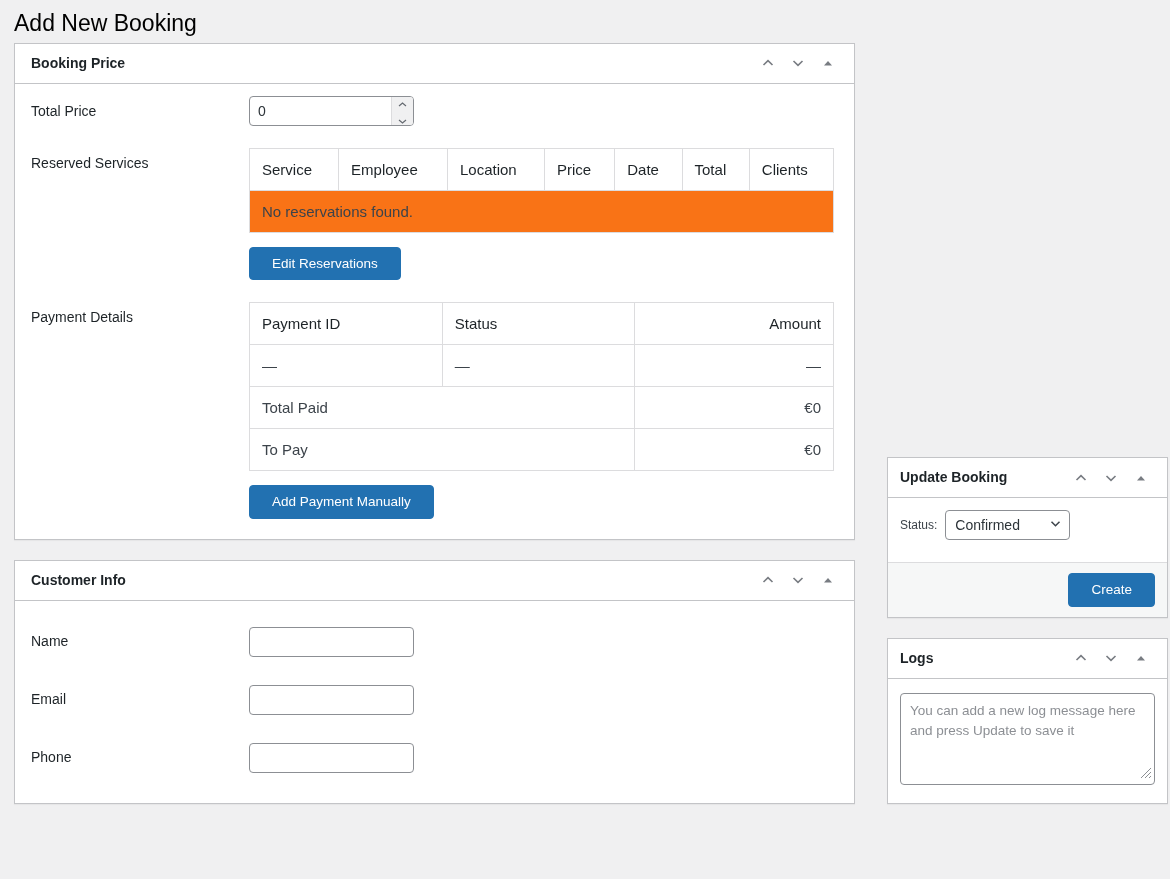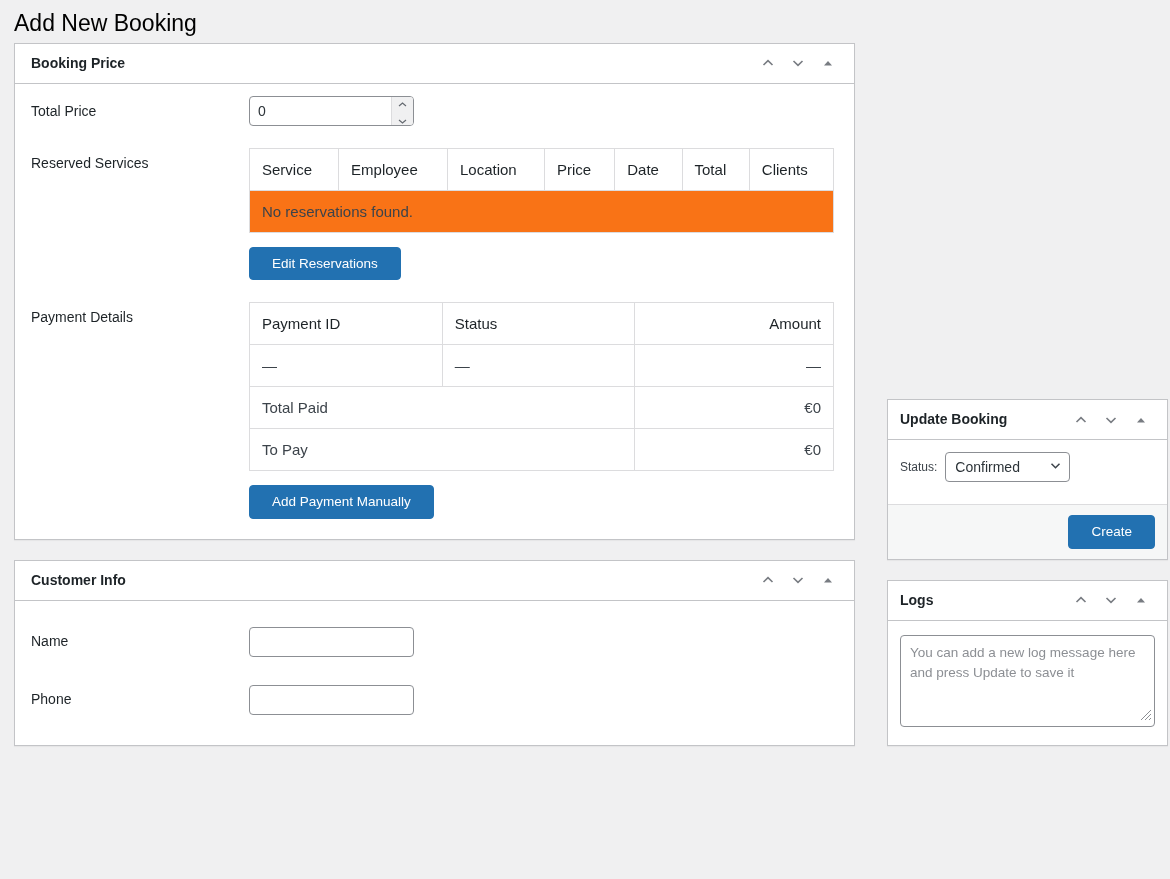--- a/index.html
+++ b/index.html
@@ -395,20 +395,26 @@
       </div>
       <div class="postbox-body" style="padding-top:26px;padding-bottom:30px;">
 
         <div class="form-row" style="margin-bottom:28px;">
           <div class="form-label" style="padding-top:5px;">Name</div>
           <div class="form-field">
             <input class="text-input" type="text" value="" style="">
           </div>
         </div>
 
+        <div class="form-row" style="margin-bottom:28px;">
+          <div class="form-label" style="padding-top:5px;">Email</div>
+          <div class="form-field">
+            <input class="text-input" type="text" value="" style="">
+          </div>
+        </div>
 
         <div class="form-row" style="margin-bottom:0;">
           <div class="form-label" style="padding-top:5px;">Phone</div>
           <div class="form-field">
             <input class="text-input" type="text" value="" style="">
           </div>
         </div>
 
       </div>
     </div>

